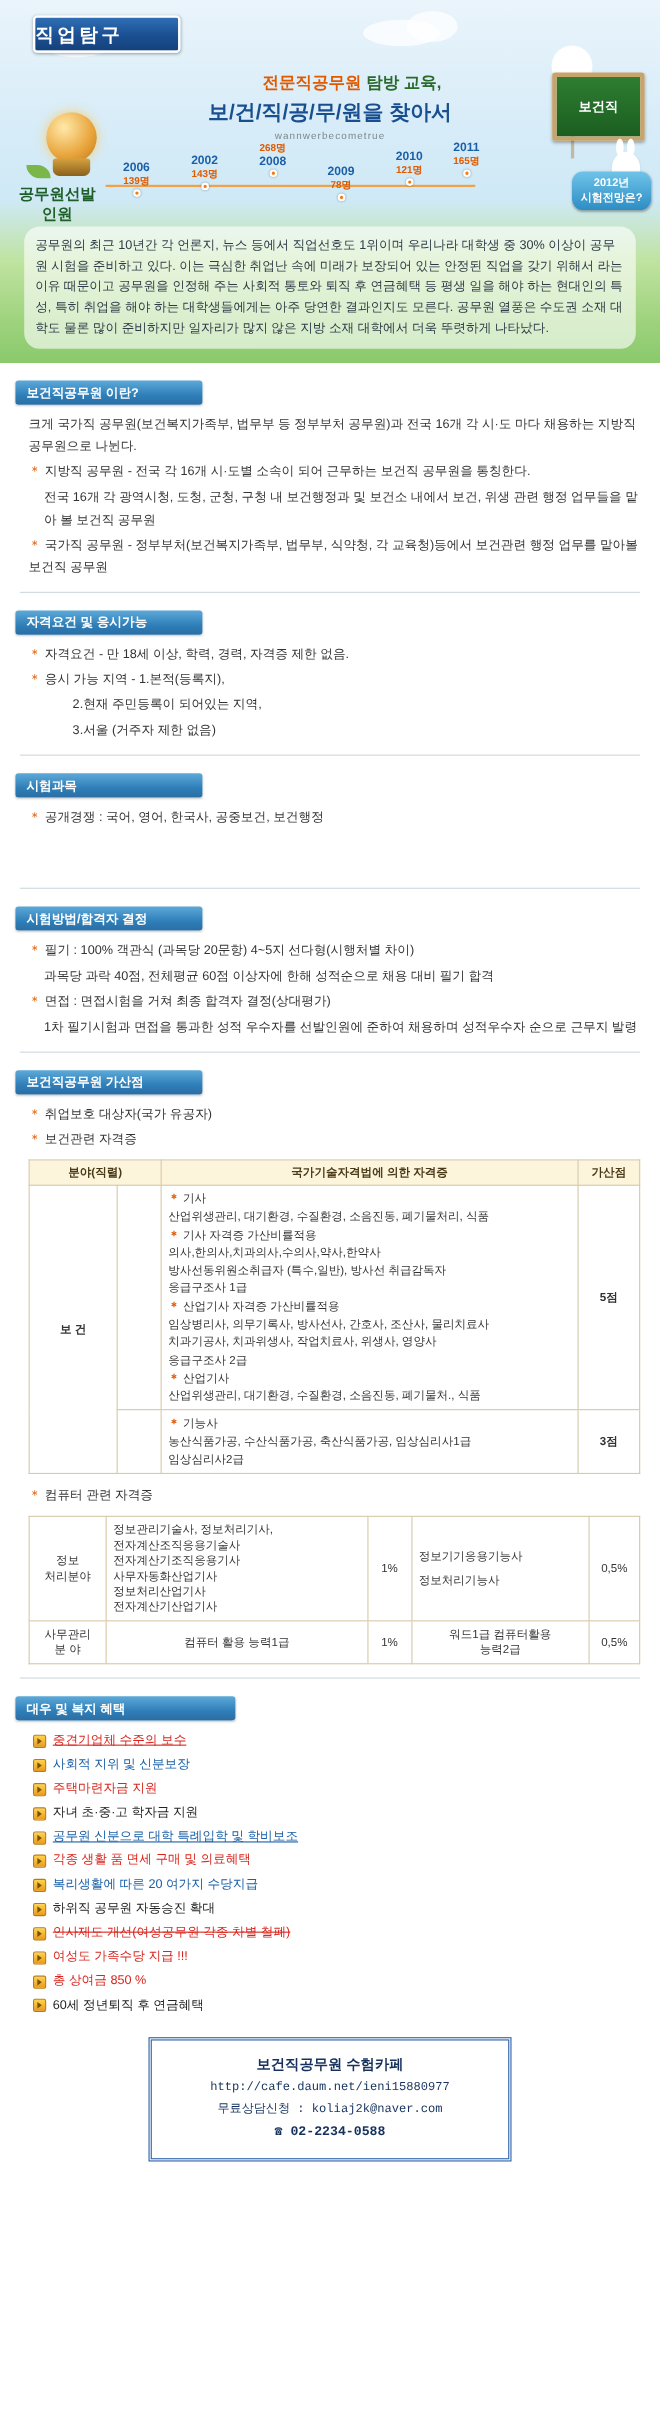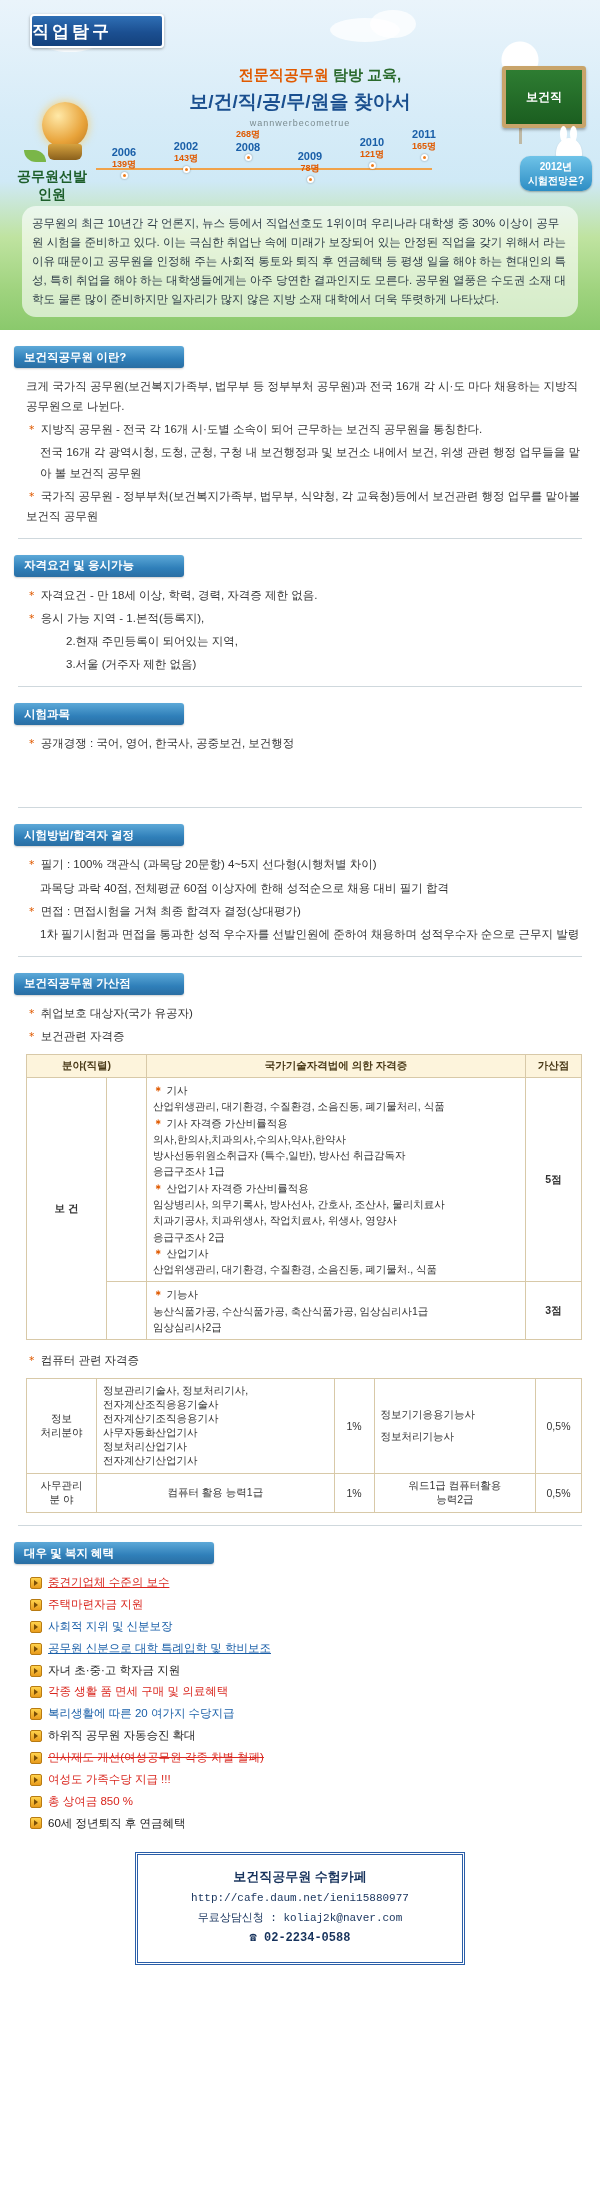--- a/index.html
+++ b/index.html
@@ -435,33 +435,33 @@
   <div class="sec-head wide">
     <span>대우 및 복지 혜택</span>
   </div>
   <div class="benefit-list">
     <div class="benefit-item">
       <span class="bi-icon"></span>
       <span class="hl-red u">중견기업체 수준의 보수</span>
     </div>
     <div class="benefit-item">
       <span class="bi-icon"></span>
+      <span class="hl-blue">사회적 지위 및 신분보장</span>
+    </div>
+    <div class="benefit-item">
+      <span class="bi-icon"></span>
       <span class="hl-red">주택마련자금 지원</span>
     </div>
     <div class="benefit-item">
       <span class="bi-icon"></span>
-      <span class="hl-blue">사회적 지위 및 신분보장</span>
+      <span>자녀 초·중·고 학자금 지원</span>
     </div>
     <div class="benefit-item">
       <span class="bi-icon"></span>
       <span class="hl-blue u">공무원 신분으로 대학 특례입학 및 학비보조</span>
-    </div>
-    <div class="benefit-item">
-      <span class="bi-icon"></span>
-      <span>자녀 초·중·고 학자금 지원</span>
     </div>
     <div class="benefit-item">
       <span class="bi-icon"></span>
       <span class="hl-red">각종 생활 품 면세 구매 및 의료혜택</span>
     </div>
     <div class="benefit-item">
       <span class="bi-icon"></span>
       <span class="hl-blue">복리생활에 따른 20 여가지 수당지급</span>
     </div>
     <div class="benefit-item">

